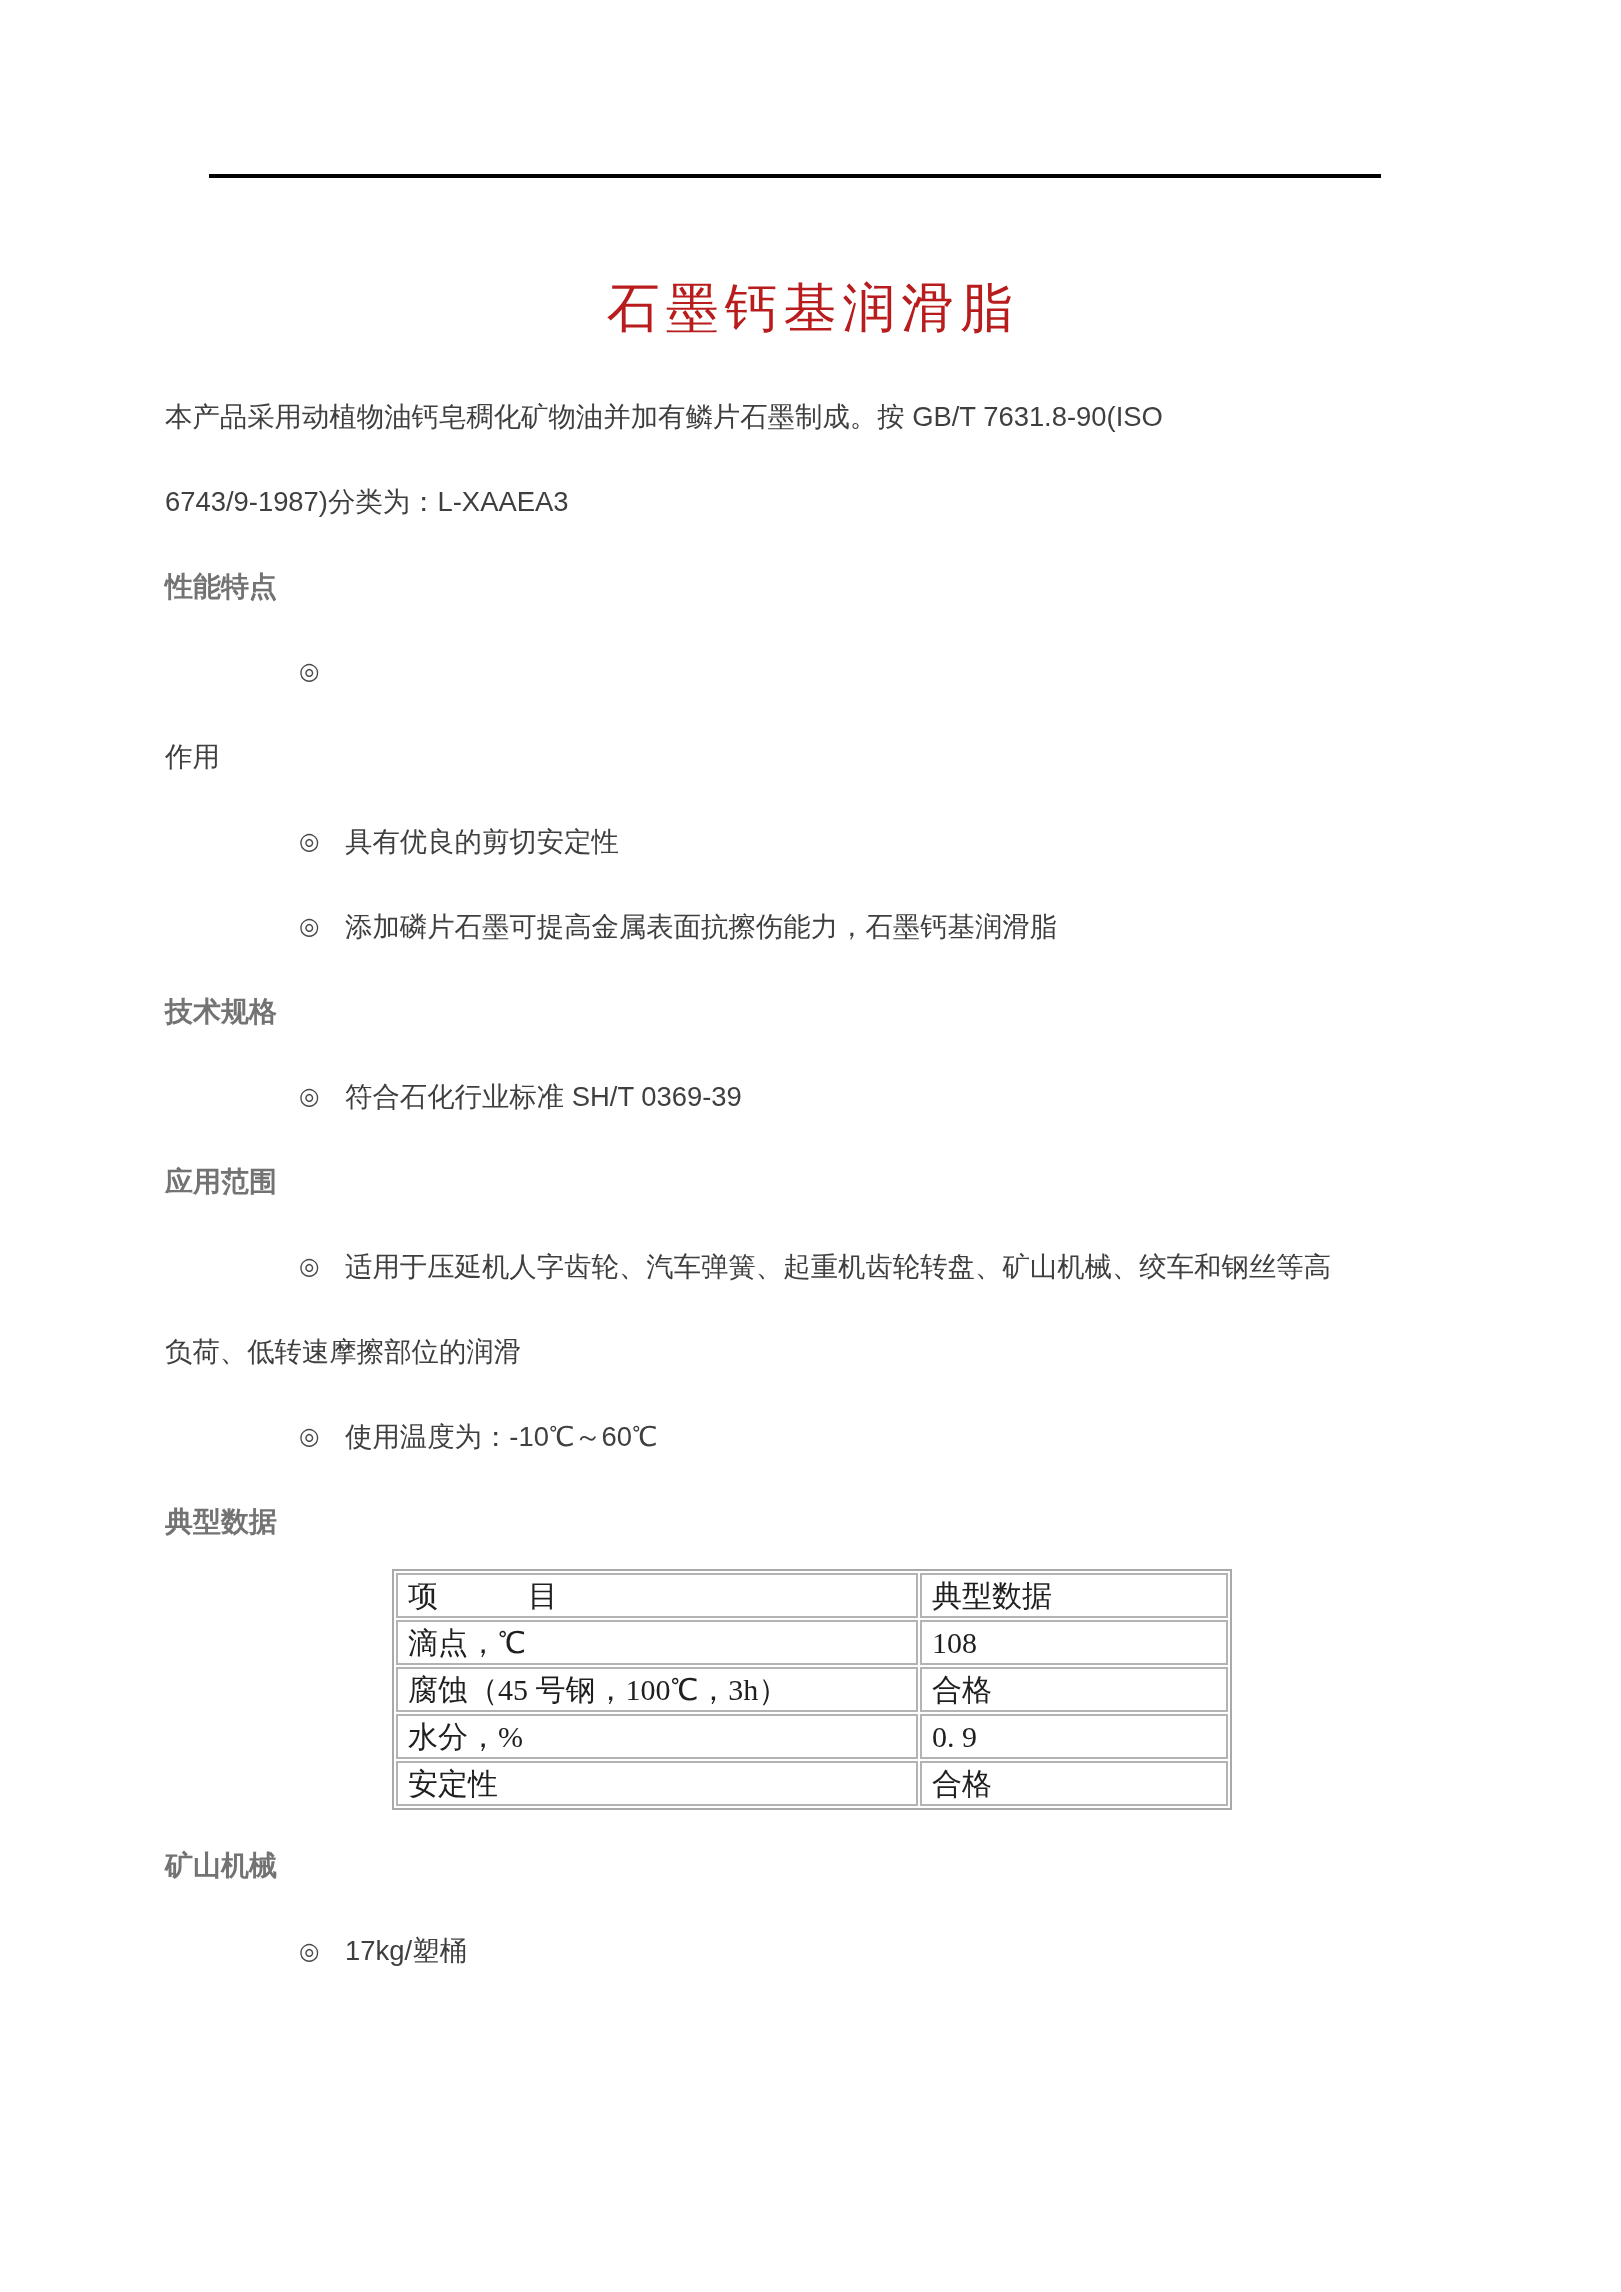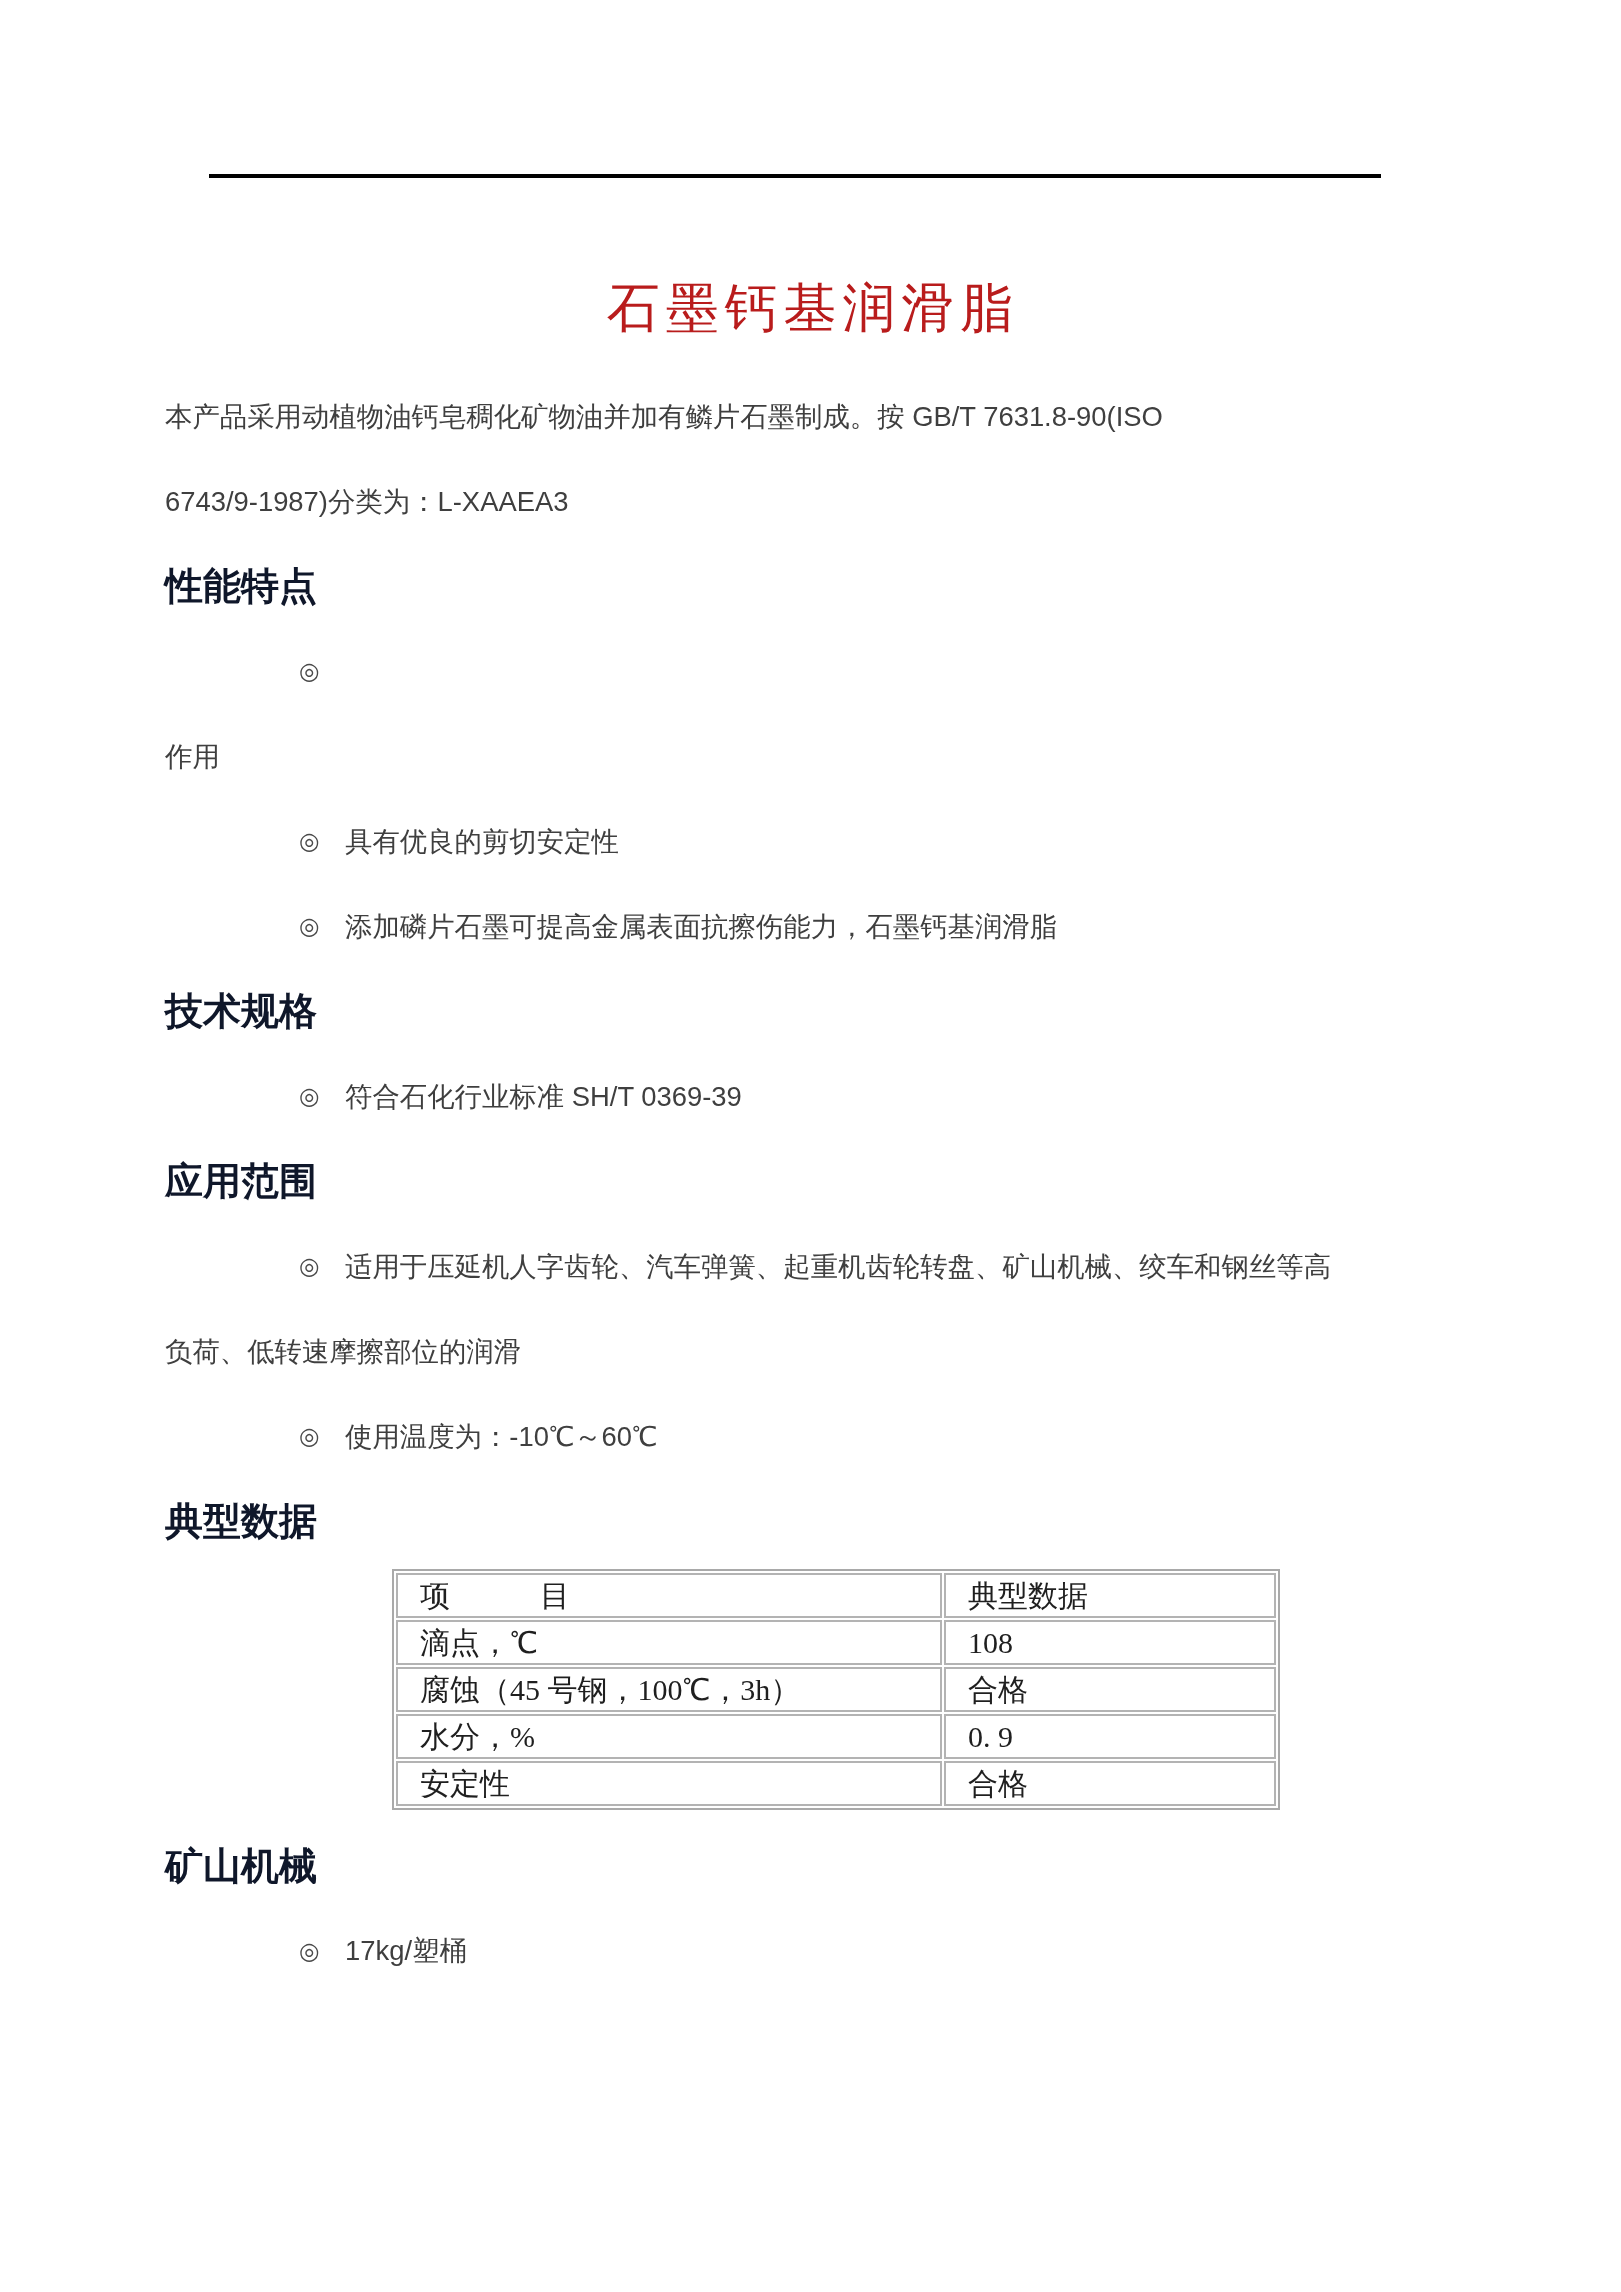--- a/index.html
+++ b/index.html
@@ -40,22 +40,22 @@
   .lines { margin-top: 11.8px; }
   .line {
     height: 85px;
     display: flex;
     align-items: center;
     font-size: 27.4px;
     color: #3f3f3f;
   }
   .line.heading {
     font-weight: 700;
-    font-size: 38px;
-    color: #0f172a;
+    font-size: 28px;
+    color: #737373;
   }
   .line.bullet { padding-left: 134px; }
   .bullet-marker {
     width: 46px;
     flex: 0 0 46px;
     font-size: 23.5px;
     color: #4a4a4a;
     line-height: 1;
   }
   .typical-table {
@@ -63,21 +63,21 @@
     margin-top: 4.9px;
     border-collapse: separate;
     border-spacing: 2.9px;
     border: 2px solid #a9a9a9;
     font-family: "Liberation Serif", serif;
     font-size: 30px;
     color: #1f1f1f;
   }
   .typical-table td {
     border: 2px solid #b3b3b3;
-    padding: 0 22px;
+    padding: 0 10px;
     height: 41px;
     line-height: 41px;
     white-space: nowrap;
     font-weight: 400;
   }
   .typical-table td.col-item  { width: 498px; }
   .typical-table td.col-value { width: 284px; }
   .after-table { margin-top: 13.7px; }
 </style>
 </head>

